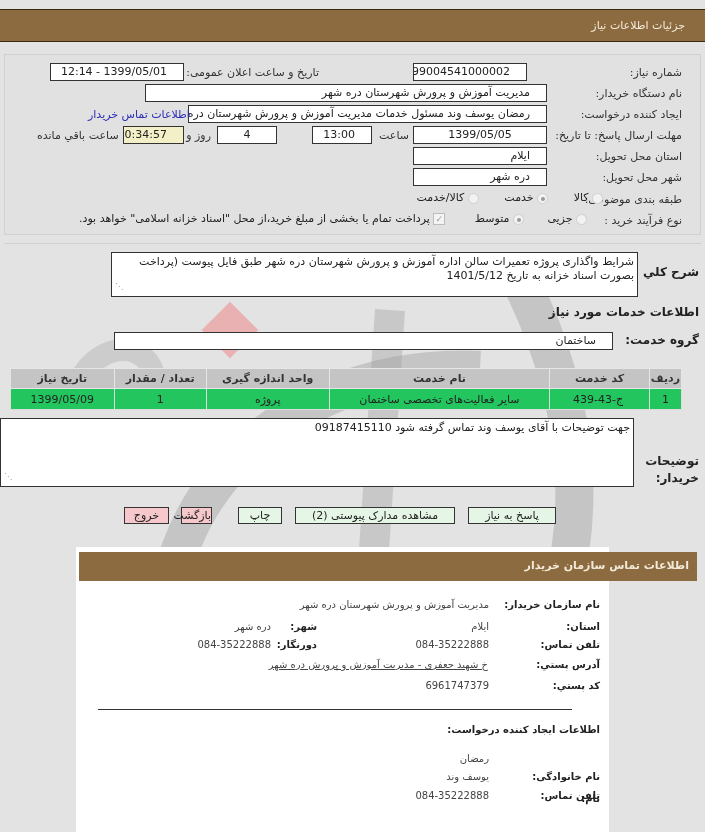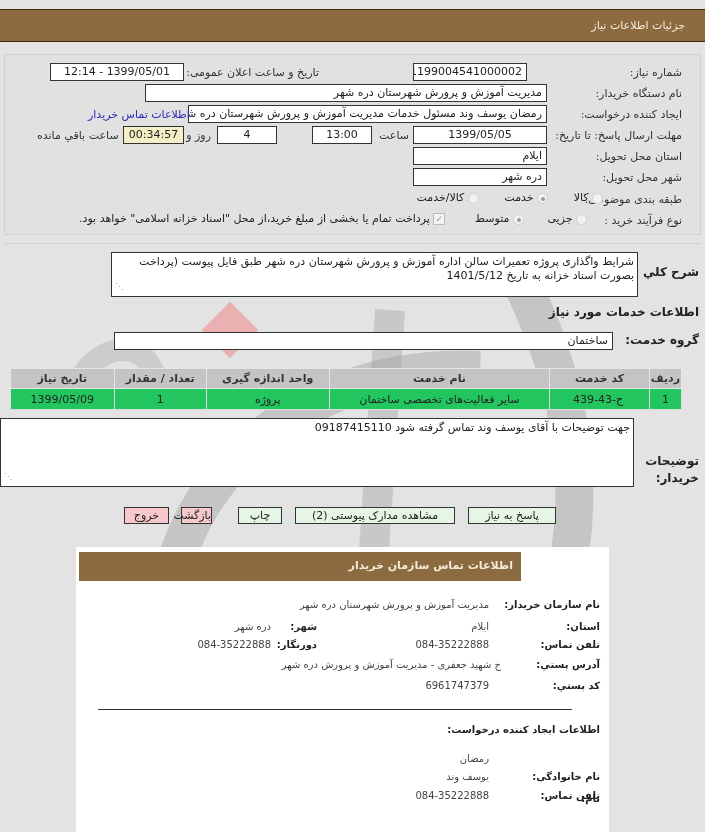--- a/index.html
+++ b/index.html
@@ -14,21 +14,21 @@
   .abs { position: absolute; }
   .header-bar {
     left: 0; top: 9px; width: 705px; height: 33px;
     background: #8c6b40; border-top: 1px solid #3a2a12; border-bottom: 1px solid #3a2a12;
   }
   .header-bar .title { position: absolute; right: 20px; top: 9px; color: #f3ead9; font-size: 11px; }
   .panel { left: 4px; top: 54px; width: 697px; height: 181px; border: 1px solid #d0d0d0; background: #e1e1e1; }
   .lbl { direction: rtl; text-align: right; white-space: nowrap; font-size: 11px; color: #333; }
   .box {
     background: #fff; border: 1px solid #333; height: 18px;
-    font-size: 11px; line-height: 16px; padding: 0 4px; white-space: nowrap; overflow: hidden; direction: rtl;
+    font-size: 11px; line-height: 16px; padding: 0 16px; white-space: nowrap; overflow: hidden; direction: rtl;
   }
   .box.center { text-align: center; }
   .box.yellow { background: #f3f0c8; }
   .link { color: #2c2cb8; }
   .radio {
     display: inline-block; width: 11px; height: 11px; border-radius: 50%;
     border: 1px solid #cfcfcf; background: #f2f2f2; position: relative; vertical-align: middle;
   }
   .radio.on::after {
     content: ""; position: absolute; left: 3px; top: 3px; width: 4px; height: 4px; border-radius: 50%; background: #9a9a9a;
@@ -48,21 +48,21 @@
   table.svc th { background: #c4c4c4; color: #333; font-weight: bold; height: 20px; border: 1px solid #e6e6e6; }
   table.svc td { background: #22c55e; height: 21px; text-align: center; border: 1px solid #dcdcdc; }
   .btn {
     height: 17px; border: 1px solid #333; font-size: 11px; line-height: 15px; text-align: center;
     direction: rtl; cursor: pointer;
   }
   .btn.green { background: #e6f6e6; }
   .btn.pink { background: #f6c8cc; }
   .card { left: 76px; top: 547px; width: 533px; height: 285px; background: #fff; }
   .card-head {
-    position: absolute; left: 3px; top: 5px; width: 442px; height: 29px; background: #8c6b40;
+    position: absolute; left: 3px; top: 5px; width: 618px; height: 29px; background: #8c6b40;
   }
   .card-head .t { position: absolute; right: 8px; top: 7px; color: #f3ead9; font-weight: bold; font-size: 11px; }
   .kv-l { font-weight: bold; font-size: 10px; color: #222; direction: rtl; text-align: right; white-space: nowrap; }
   .kv-v { font-size: 10px; color: #444; direction: rtl; text-align: right; white-space: nowrap; }
   .hr { height: 1px; background: #333; }
   .wm { position: absolute; pointer-events: none; }
 </style>
 </head>
 <body>
 
@@ -199,21 +199,21 @@
   <div class="abs kv-v" style="right:120px;top:74px;">ایلام</div>
   <div class="abs kv-l" style="right:292px;top:74px;">شهر:</div>
   <div class="abs kv-v" style="right:338px;top:74px;">دره شهر</div>
 
   <div class="abs kv-l" style="right:9px;top:92px;">تلفن تماس:</div>
   <div class="abs kv-v" style="right:120px;top:92px;">084-35222888</div>
   <div class="abs kv-l" style="right:292px;top:92px;">دورنگار:</div>
   <div class="abs kv-v" style="right:338px;top:92px;">084-35222888</div>
 
   <div class="abs kv-l" style="right:9px;top:112px;">آدرس پستي:</div>
-  <div class="abs kv-v" style="right:108px;top:112px;">خ شهید جعفری - مدیریت آموزش و پرورش دره شهر</div>
+  <div class="abs kv-v" style="right:121px;top:112px;text-decoration:underline;">خ شهید جعفری - مدیریت آموزش و پرورش دره شهر</div>
 
   <div class="abs kv-l" style="right:9px;top:133px;">کد پستي:</div>
   <div class="abs kv-v" style="right:120px;top:133px;">6961747379</div>
 
   <div class="abs hr" style="left:22px;top:162px;width:474px;"></div>
 
   <div class="abs kv-l" style="right:9px;top:177px;">اطلاعات ایجاد کننده درخواست:</div>
 
   <div class="abs kv-l" style="right:9px;top:206px;margin-top:40px;">نام:</div>
   <div class="abs kv-v" style="right:120px;top:206px;">رمضان</div>

